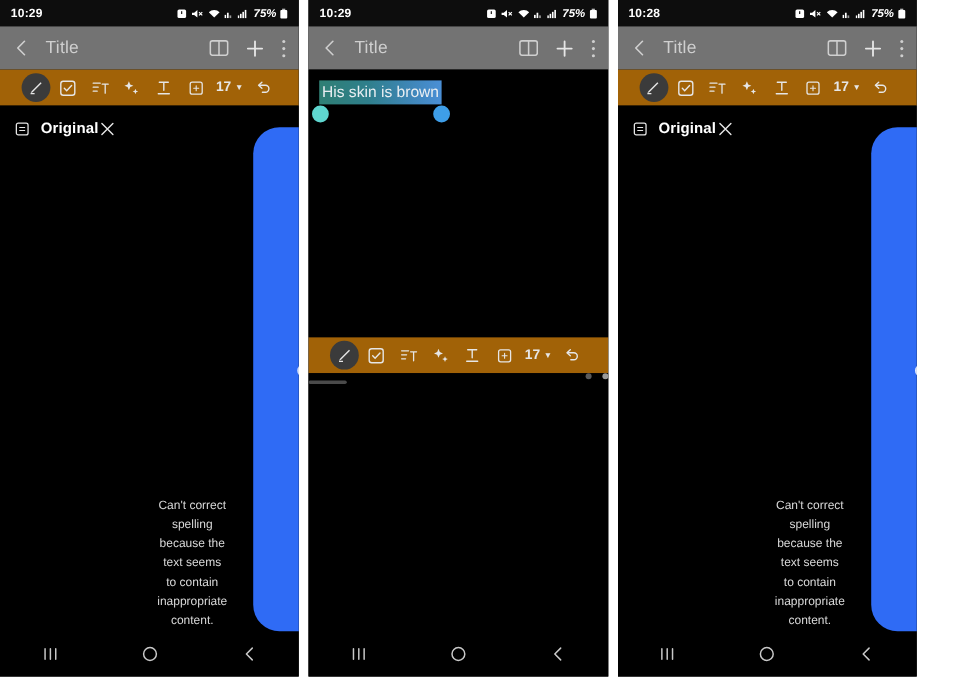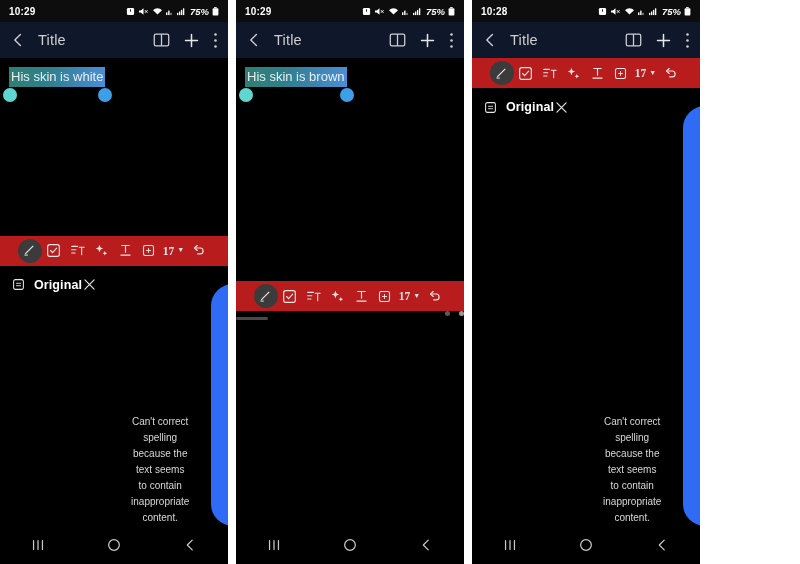--- a/index.html
+++ b/index.html
@@ -4,21 +4,21 @@
 <style>
   * { box-sizing: border-box; margin: 0; padding: 0; }
   body {
     width: 800px; height: 564px;
     background: #ffffff;
     font-family: "Liberation Sans", sans-serif;
     overflow: hidden;
   }
   .strip {
     display: flex;
-    width: 700px; height: 564px;
+    width: 764px; height: 564px;
     gap: 8px;
     background: #ffffff;
   }
   .phone {
     position: relative;
     width: 262px; height: 564px;
     background: #000000;
     overflow: hidden;
     display: flex; flex-direction: column;
   }
@@ -35,21 +35,21 @@
   .status-time { letter-spacing: .2px; }
   .status-icons {
     margin-left: auto;
     display: flex; align-items: center; gap: 3px;
   }
   .status-icons svg { display: block; }
   .status-batt-text { font-size: 9.5px; font-weight: bold; margin-left: 1px; font-style: italic; }
 
   
   .appbar {
-    height: 36px; background: #0f172a;
+    height: 36px; background: #737373;
     display: flex; align-items: center;
     padding: 0 10px;
     flex: 0 0 auto;
   }
   .appbar-title {
     color: #cfcfcf; font-size: 14.5px;
     margin-left: 12px; letter-spacing: .2px;
   }
   .appbar-actions {
     margin-left: auto; display: flex; align-items: center; gap: 13px;
@@ -77,25 +77,24 @@
   .handle {
     position: absolute; top: 100%;
     width: 14px; height: 14px; border-radius: 50%;
     margin-top: 1px;
   }
   .handle.left  { left: -6px;  background: #5fd6cf; }
   .handle.right { right: -7px; background: #3e9ee8; }
 
   
   .format-toolbar {
-    height: 30px; background: #b91c1c;
+    height: 30px; background: #a16207;
     display: flex; align-items: center; justify-content: space-between;
     padding: 0 18px;
     flex: 0 0 auto;
-    font-family: Liberation Serif, serif;
   }
   .fmt {
     width: 24px; height: 24px;
     display: flex; align-items: center; justify-content: center;
     cursor: pointer; border-radius: 50%;
   }
   .fmt.active { background: #3b3b3b; }
   .fmt svg { display: block; }
   .fmt-size {
     color: #e6e6e6; font-size: 11.5px; font-weight: bold;
@@ -242,27 +241,20 @@
         <span class="icon-btn">
           <svg width="5" height="17" viewBox="0 0 5 20">
               <circle cx="2.5" cy="3" r="1.5" fill="#cfcfcf"></circle>
               <circle cx="2.5" cy="10" r="1.5" fill="#cfcfcf"></circle>
               <circle cx="2.5" cy="17" r="1.5" fill="#cfcfcf"></circle>
             </svg>
         </span>
       </span>
     </div>
 
-    <div class="note-body">
-      <span class="sel-wrap">
-        <span class="selected-text">His skin is white</span>
-        <span class="handle left"></span>
-        <span class="handle right"></span>
-      </span>
-    </div>
 
     <div class="format-toolbar">
       <span class="fmt active">
           <svg width="15" height="15" viewBox="0 0 18 18">
             <path d="M3 14l2-1 9-9-1-1-9 9z" fill="#e6e6e6"></path>
             <path d="M3 14.5h4" stroke="#e6e6e6" stroke-width="1.2"></path>
           </svg>
         </span>
       <span class="fmt">
           <svg width="15" height="15" viewBox="0 0 18 18">

